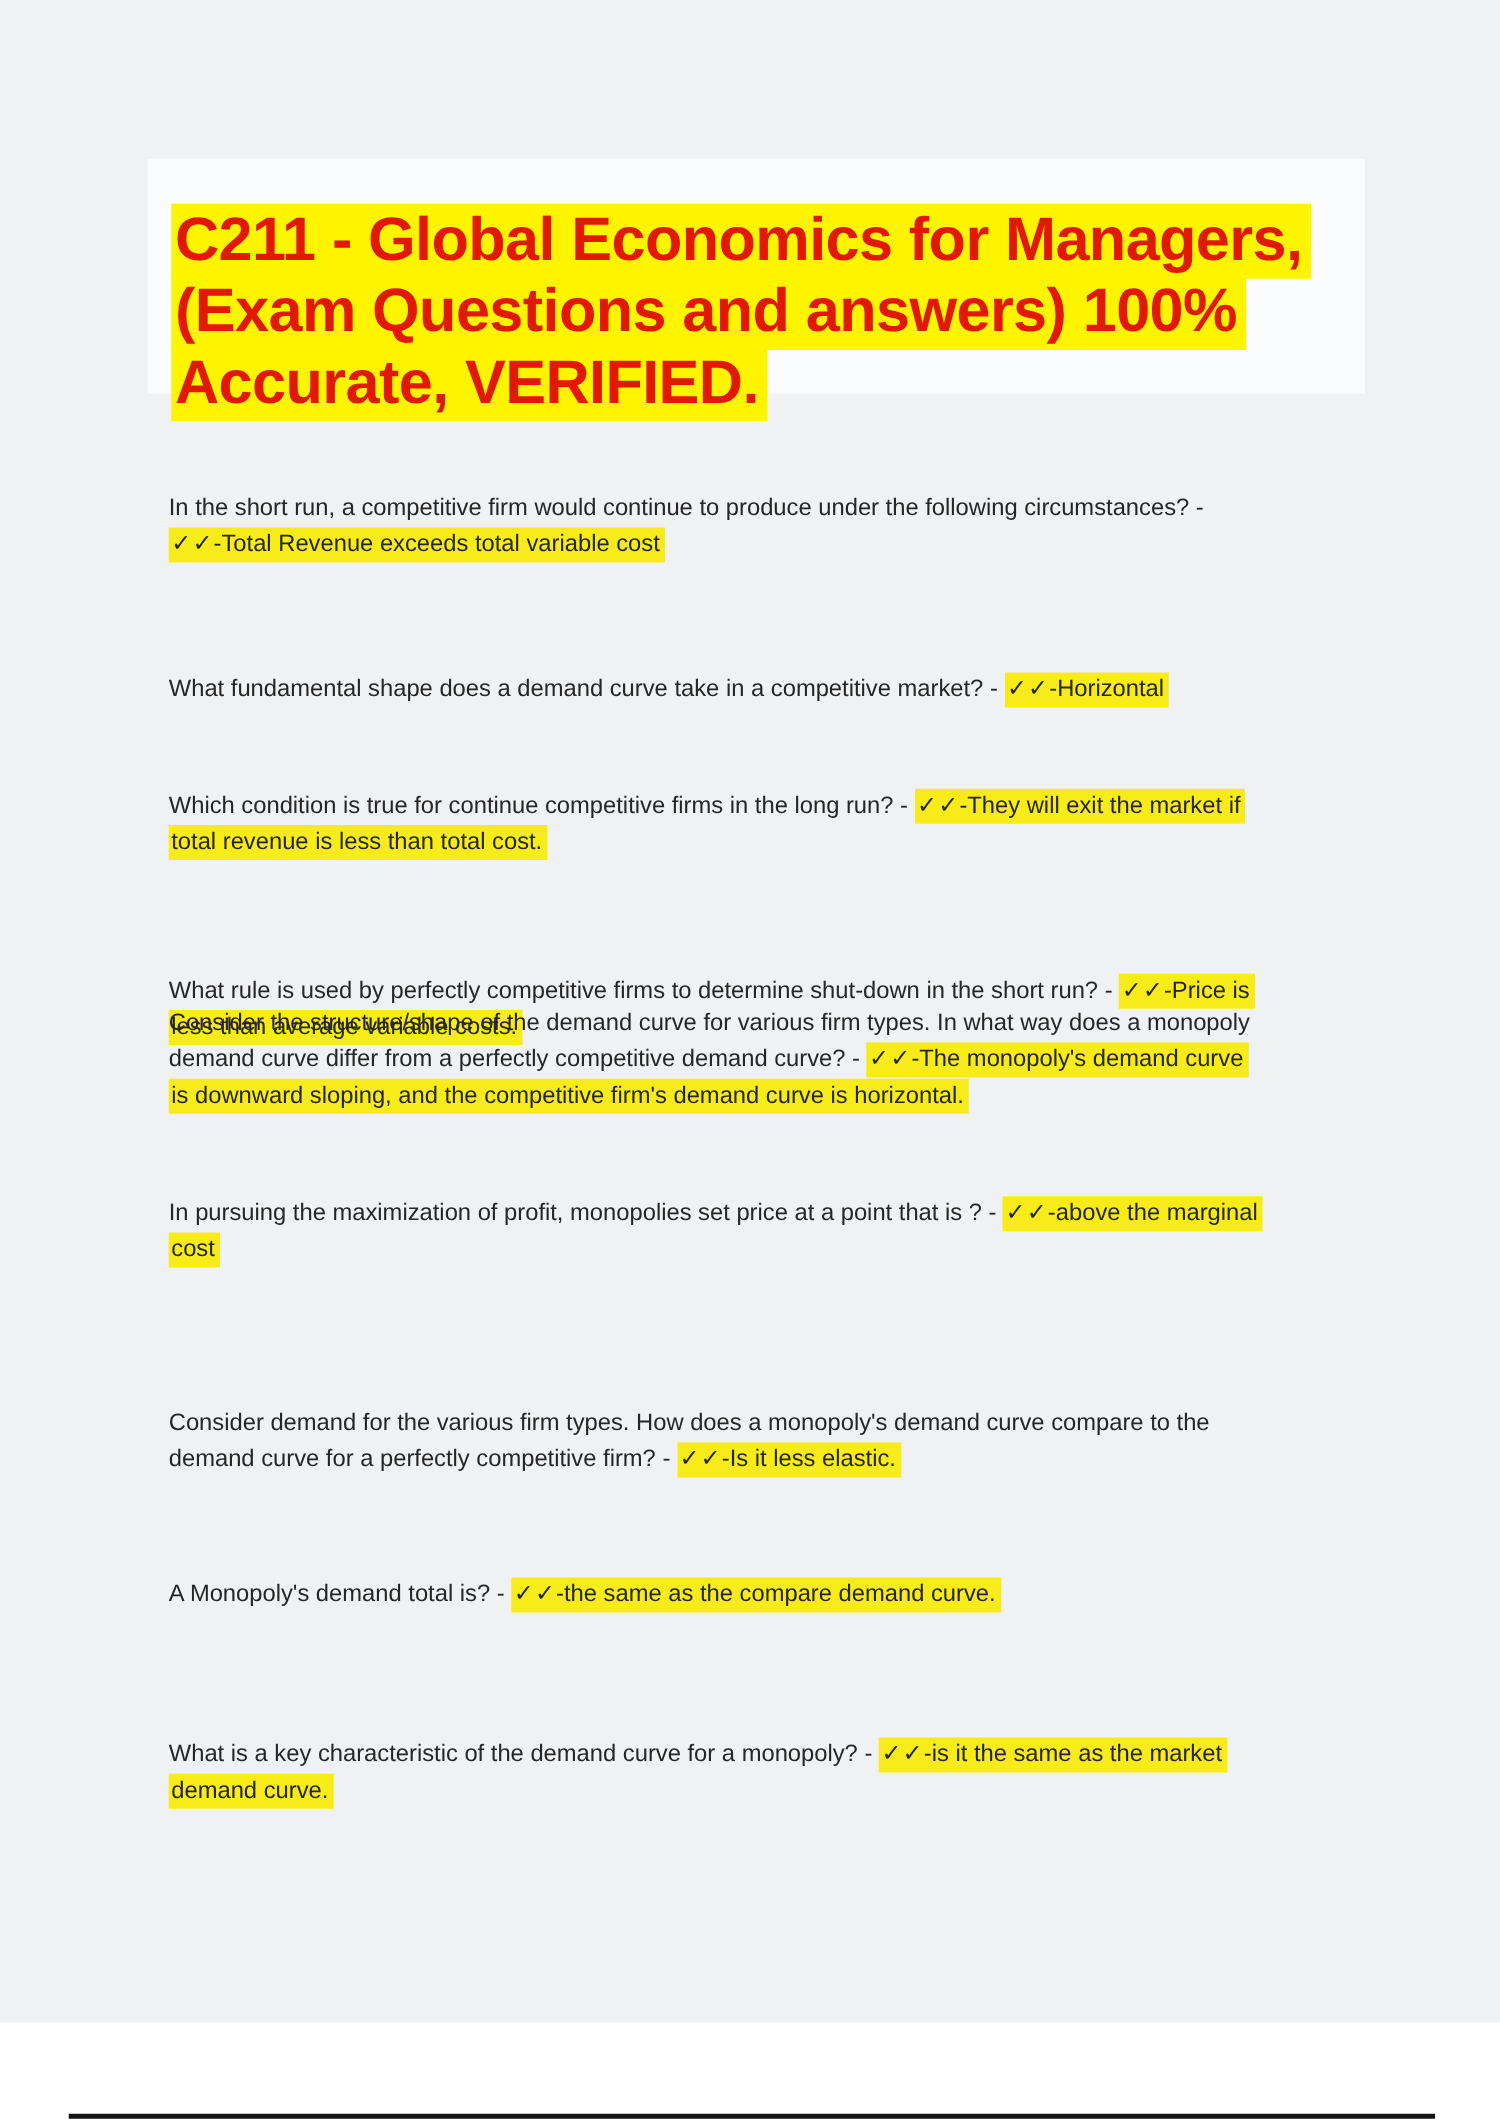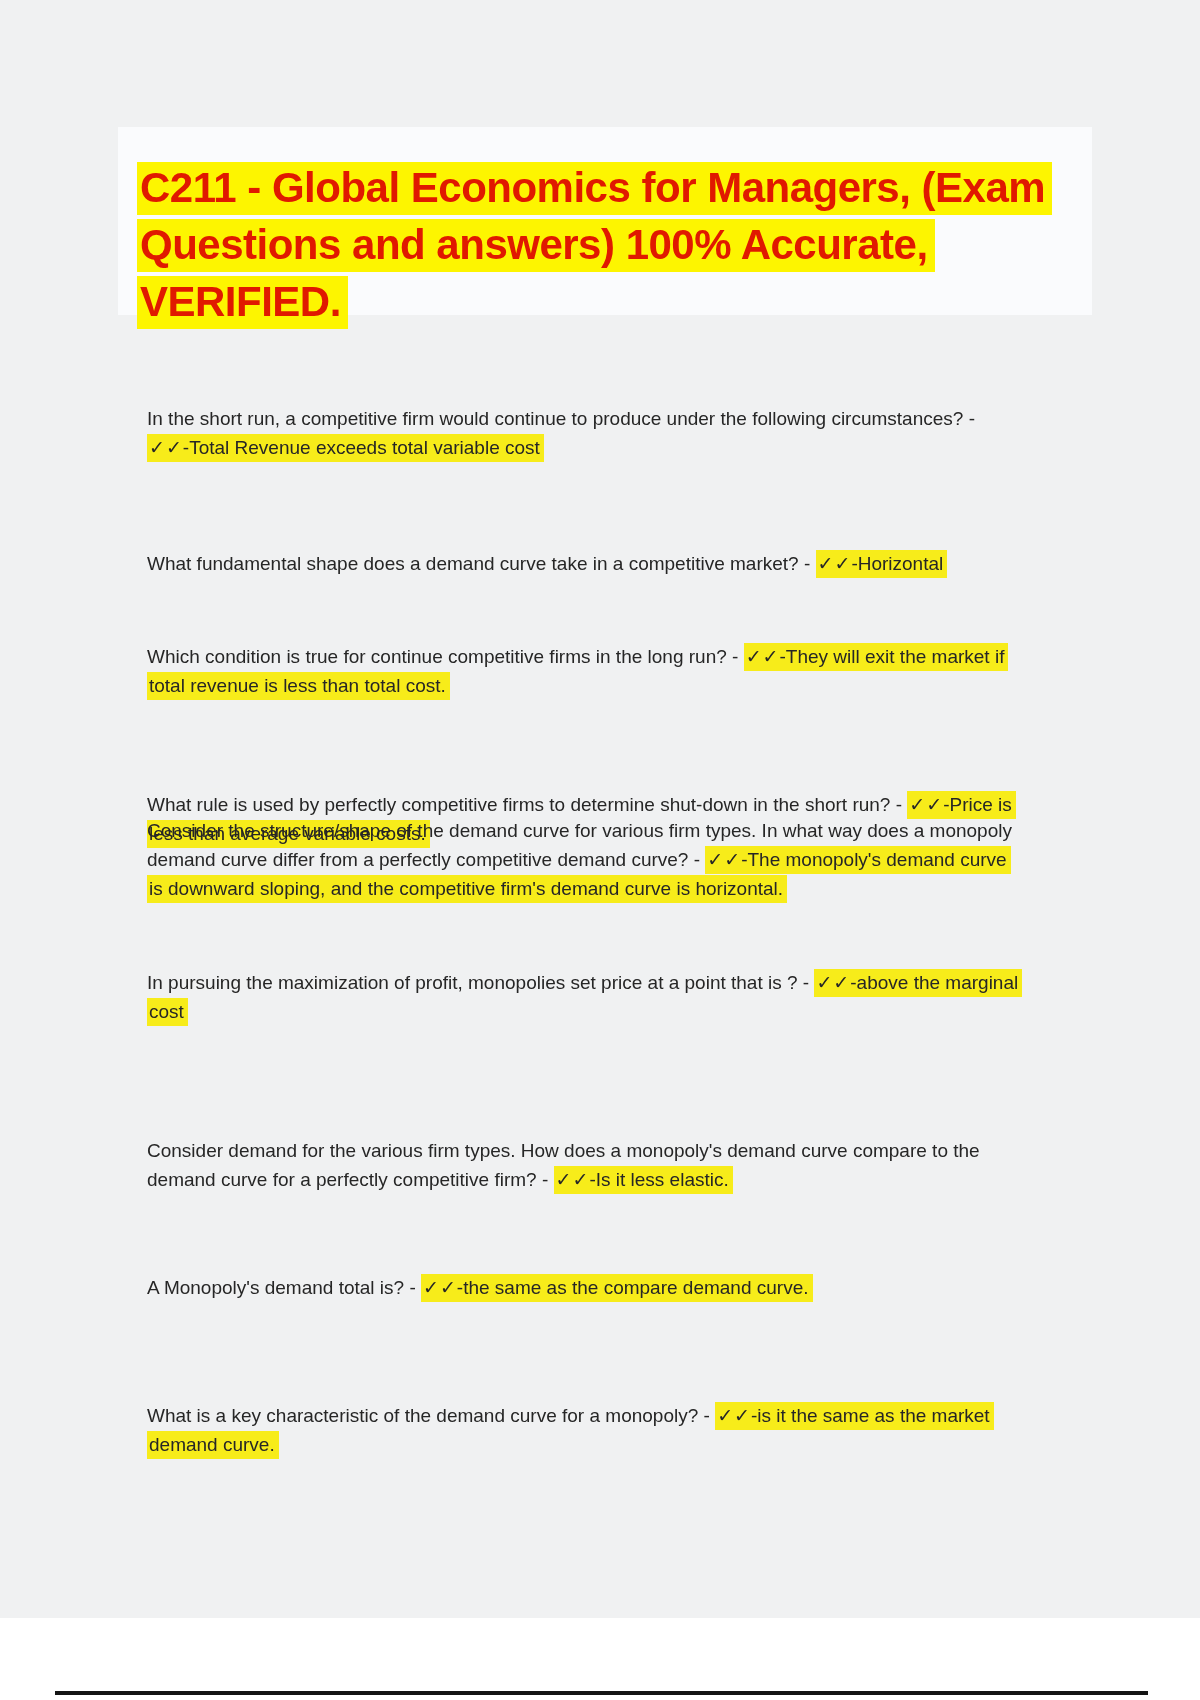--- a/index.html
+++ b/index.html
@@ -13,37 +13,37 @@
   .title-panel {
     position: absolute;
     left: 118px; top: 127px;
     width: 974px; height: 188px;
     background: #fafbfd;
   }
   .doc-title {
     position: absolute;
     left: 137px; top: 131px;
     width: 940px;
-    font-size: 42px;
+    font-size: 49px;
     font-weight: bold;
     line-height: 57px;
     color: #e01900;
     letter-spacing: -0.5px;
   }
   .doc-title .hl-title {
     background: #fdf500;
     padding: 2px 7px 4px 3px;
     -webkit-box-decoration-break: clone;
     box-decoration-break: clone;
   }
   .qa {
     position: absolute;
     left: 135px;
     width: 872px;
-    margin: 12px;
+    margin: 0;
     font-size: 19px;
     line-height: 29px;
     color: #262626;
   }
   .hl-answer {
     background: #f7ec1a;
     padding: 3px 4px 4px 2px;
     -webkit-box-decoration-break: clone;
     box-decoration-break: clone;
   }

